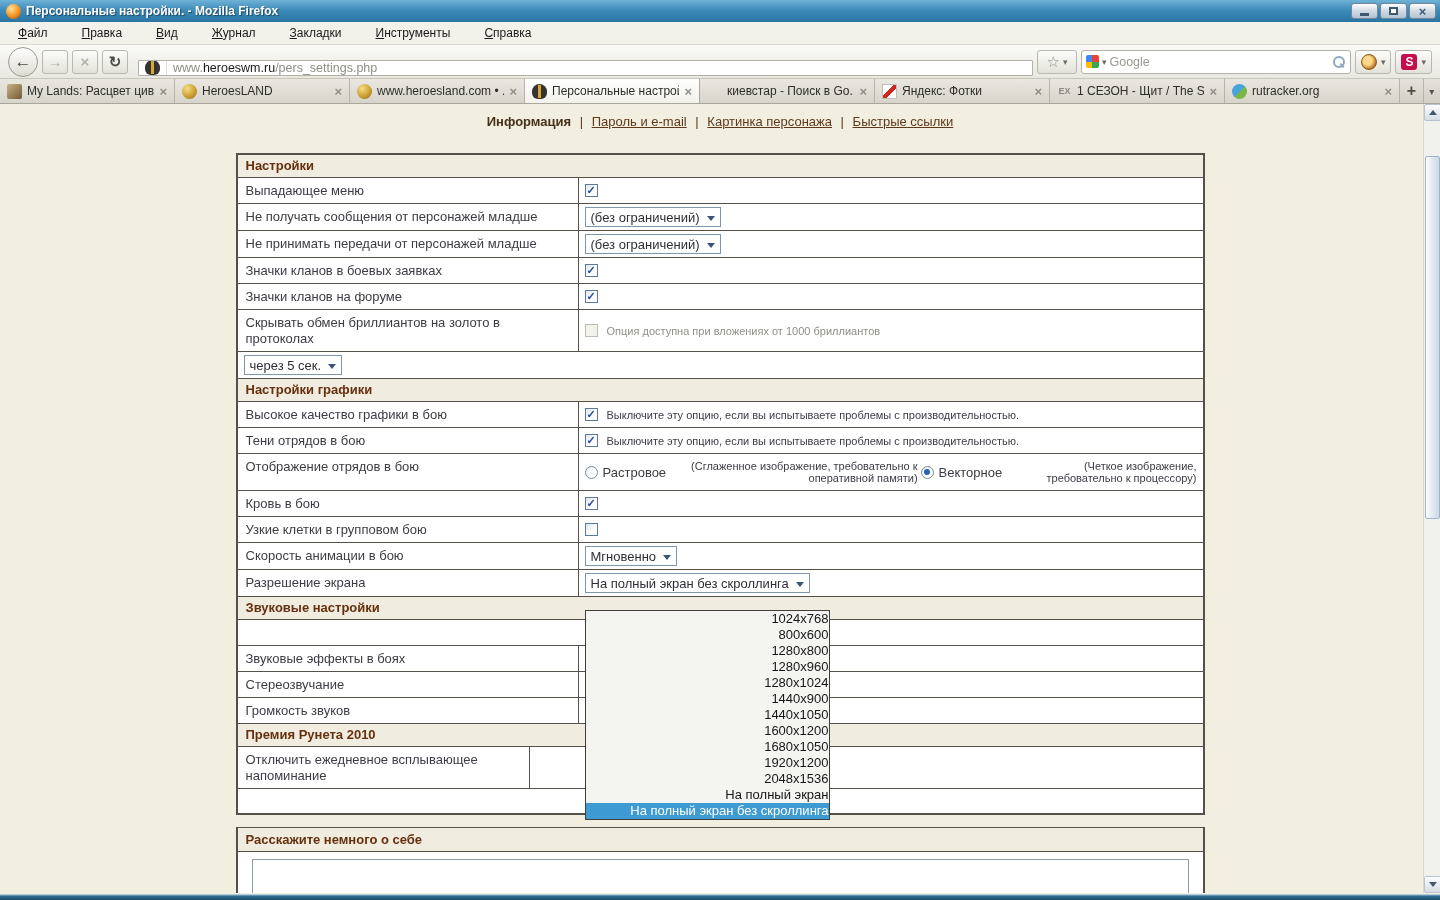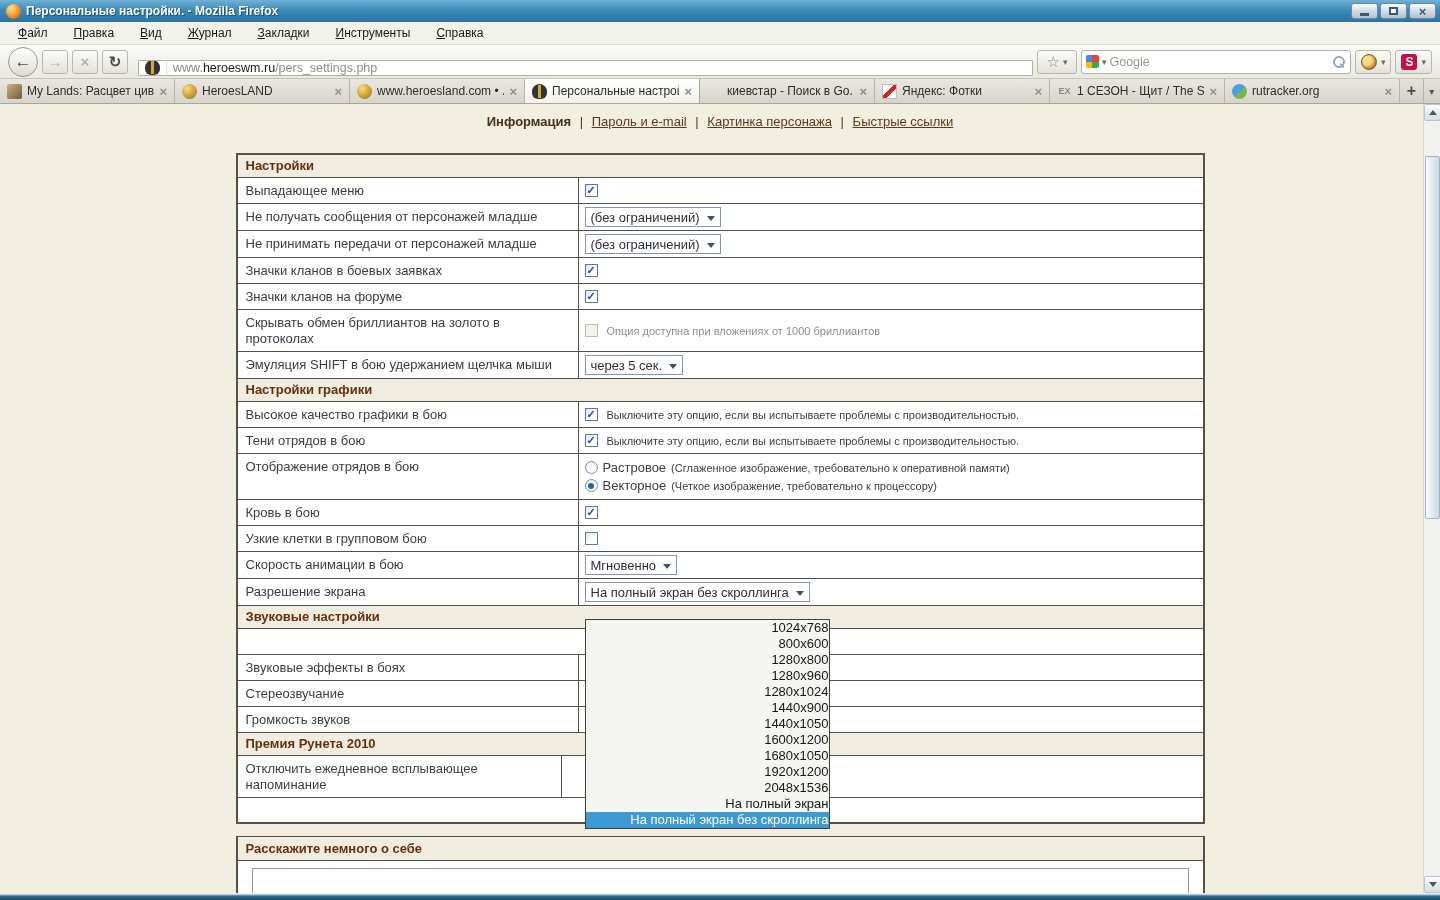--- a/index.html
+++ b/index.html
@@ -16,21 +16,21 @@
     flex:1; white-space:nowrap; overflow:hidden; }
   .win-btns { display:flex; gap:2px; }
   .wb { width:27px; height:16px; border:1px solid #71879b; border-radius:3px;
     background:linear-gradient(#ffffff,#d3dde6 45%,#b4c3d1); display:flex; align-items:center; justify-content:center; }
   .wb-min-glyph { width:9px; height:3px; background:#3e5a73; margin-top:7px; }
   .wb-restore-glyph { width:9px; height:8px; border:2px solid #3e5a73; background:#fff; }
   .wb-close-glyph { color:#3e5a73; font-weight:bold; font-size:13px; line-height:13px; }
 
   
   .menubar { height:23px; background:#f2f1ea; border-bottom:1px solid #dddbd0;
-    display:flex; align-items:center; padding-left:8px; gap:6px; }
+    display:flex; align-items:center; padding-left:8px; gap:14px; }
   .menu-item { font-size:12px; color:#1a1a1a; padding:3px 10px; cursor:default; }
   .menu-item u { text-decoration:underline; }
 
   
   .toolbar { height:34px; background:linear-gradient(#fafaf7,#e9e8e1); border-bottom:1px solid #c8c6bb;
     display:flex; align-items:center; padding:0 8px; gap:4px; }
   .nav-btn { display:flex; align-items:center; justify-content:center; color:#4c4c46; }
   .btn-back { width:30px; height:30px; border:1px solid #9a9a8e; border-radius:50%;
     background:linear-gradient(#fefefe,#dddcd3); font-size:17px; font-weight:bold; }
   .btn-sq { width:26px; height:24px; border:1px solid #b9b8ad; border-radius:3px;
@@ -88,41 +88,41 @@
   .nav-current { font-weight:bold; color:#45301a; }
   .nav-link { color:#5e3a1a; text-decoration:underline; cursor:pointer; }
 
   .settings-table { width:969px; margin:12px auto; border:2px solid #55514a; background:#fff; }
   .sec-row { background:#f0ecdf; border-bottom:1px solid #55514a; padding:3px 8px 4px;
     font-size:13px; font-weight:bold; color:#66300f; }
   .set-row { display:flex; border-bottom:1px solid #55514a; background:#fff; min-height:26px; }
   .set-row:last-child, .sec-row:last-child { border-bottom:none; }
   .cell-label { width:341px; flex:none; border-right:1px solid #55514a; padding:5px 6px 4px 8px;
     font-size:13px; color:#3c3c44; line-height:16px; }
-  .set-row.narrow .cell-label { width:324px; }
+  .set-row.narrow .cell-label { width:292px; }
   .cell-value { flex:1; display:flex; align-items:center; padding:3px 6px; gap:9px; flex-wrap:nowrap; }
   .empty-row { height:24px; background:#fff; }
 
   .cb { width:13px; height:13px; flex:none; border:1px solid #5d7a9c; background:linear-gradient(135deg,#dfe5ea,#ffffff 60%);
     display:flex; align-items:center; justify-content:center; font-size:11px; font-weight:bold; color:#2b4f9e; line-height:11px;}
   .cb.disabled { border-color:#bdbcb2; background:#f3f2ec; color:#b9b8ae; }
   .note { font-size:11px; color:#3c3c46; }
   .note.muted { color:#8f8f86; }
 
   .sel { position:relative; display:inline-flex; align-items:center; height:20px; background:#fff;
     border:1px solid #7f96ac; padding:0 20px 0 5px; font-size:13px; color:#2e2e36; white-space:nowrap;text-align:right; }
   .sel-arrow { position:absolute; right:5px; top:8px; width:0; height:0;
     border-left:4px solid transparent; border-right:4px solid transparent; border-top:5px solid #3c5474; }
 
   .drop-list { position:absolute; left:-1px; top:36px; width:245px; background:#f4f4f1;
     border:1px solid #3f3f3c; z-index:60; }
   .drop-item { font-size:13px; color:#17171a; line-height:16px; height:16px; padding-left:4px; white-space:nowrap; overflow:hidden;}
   .drop-item.hl { background:#3d9ad3; color:#fff; }
 
-  .radio-col { display:flex; flex-direction:column; gap:3px; padding:3px 0; }
+  .radio-col { display:flex; flex-direction:row; gap:3px; padding:3px 0; }
   .radio-line { display:flex; align-items:center; gap:5px; }
   .radio { width:13px; height:13px; border-radius:50%; border:1px solid #768b9e; flex:none;
     background:linear-gradient(135deg,#e7ebee,#fff 65%); display:flex; align-items:center; justify-content:center; }
   .radio .dot { width:6px; height:6px; border-radius:50%; background:#2463b0; }
   .radio-label { font-size:13px; color:#3c3c44; }
   .radio-desc { font-size:11px; color:#3c3c46;text-align:right; }
 
   .about-table { width:969px; margin:0 auto; border:2px solid #55514a; border-top-width:1px; background:#fff; }
   .about-header { background:#f0ecdf; border-bottom:1px solid #55514a; padding:4px 8px;
     font-size:13px; font-weight:bold; color:#66300f; }
@@ -313,21 +313,20 @@
           </div>
         </div>
         <div class="set-row">
           <div class="cell-label">Скрывать обмен бриллиантов на золото в протоколах</div>
           <div class="cell-value">
             <span class="cb disabled"></span>
             <span class="note muted">Опция доступна при вложениях от 1000 бриллиантов</span>
           </div>
         </div>
         <div class="set-row">
-          <div class="cell-label">Эмуляция SHIFT в бою удержанием щелчка мыши</div>
           <div class="cell-value">
             <span class="sel">через 5 сек.<span class="sel-arrow"></span></span>
           </div>
         </div>
         <div class="sec-row">Настройки графики</div>
         <div class="set-row">
           <div class="cell-label">Высокое качество графики в бою</div>
           <div class="cell-value">
             <span class="cb">
               <span>✓</span>

